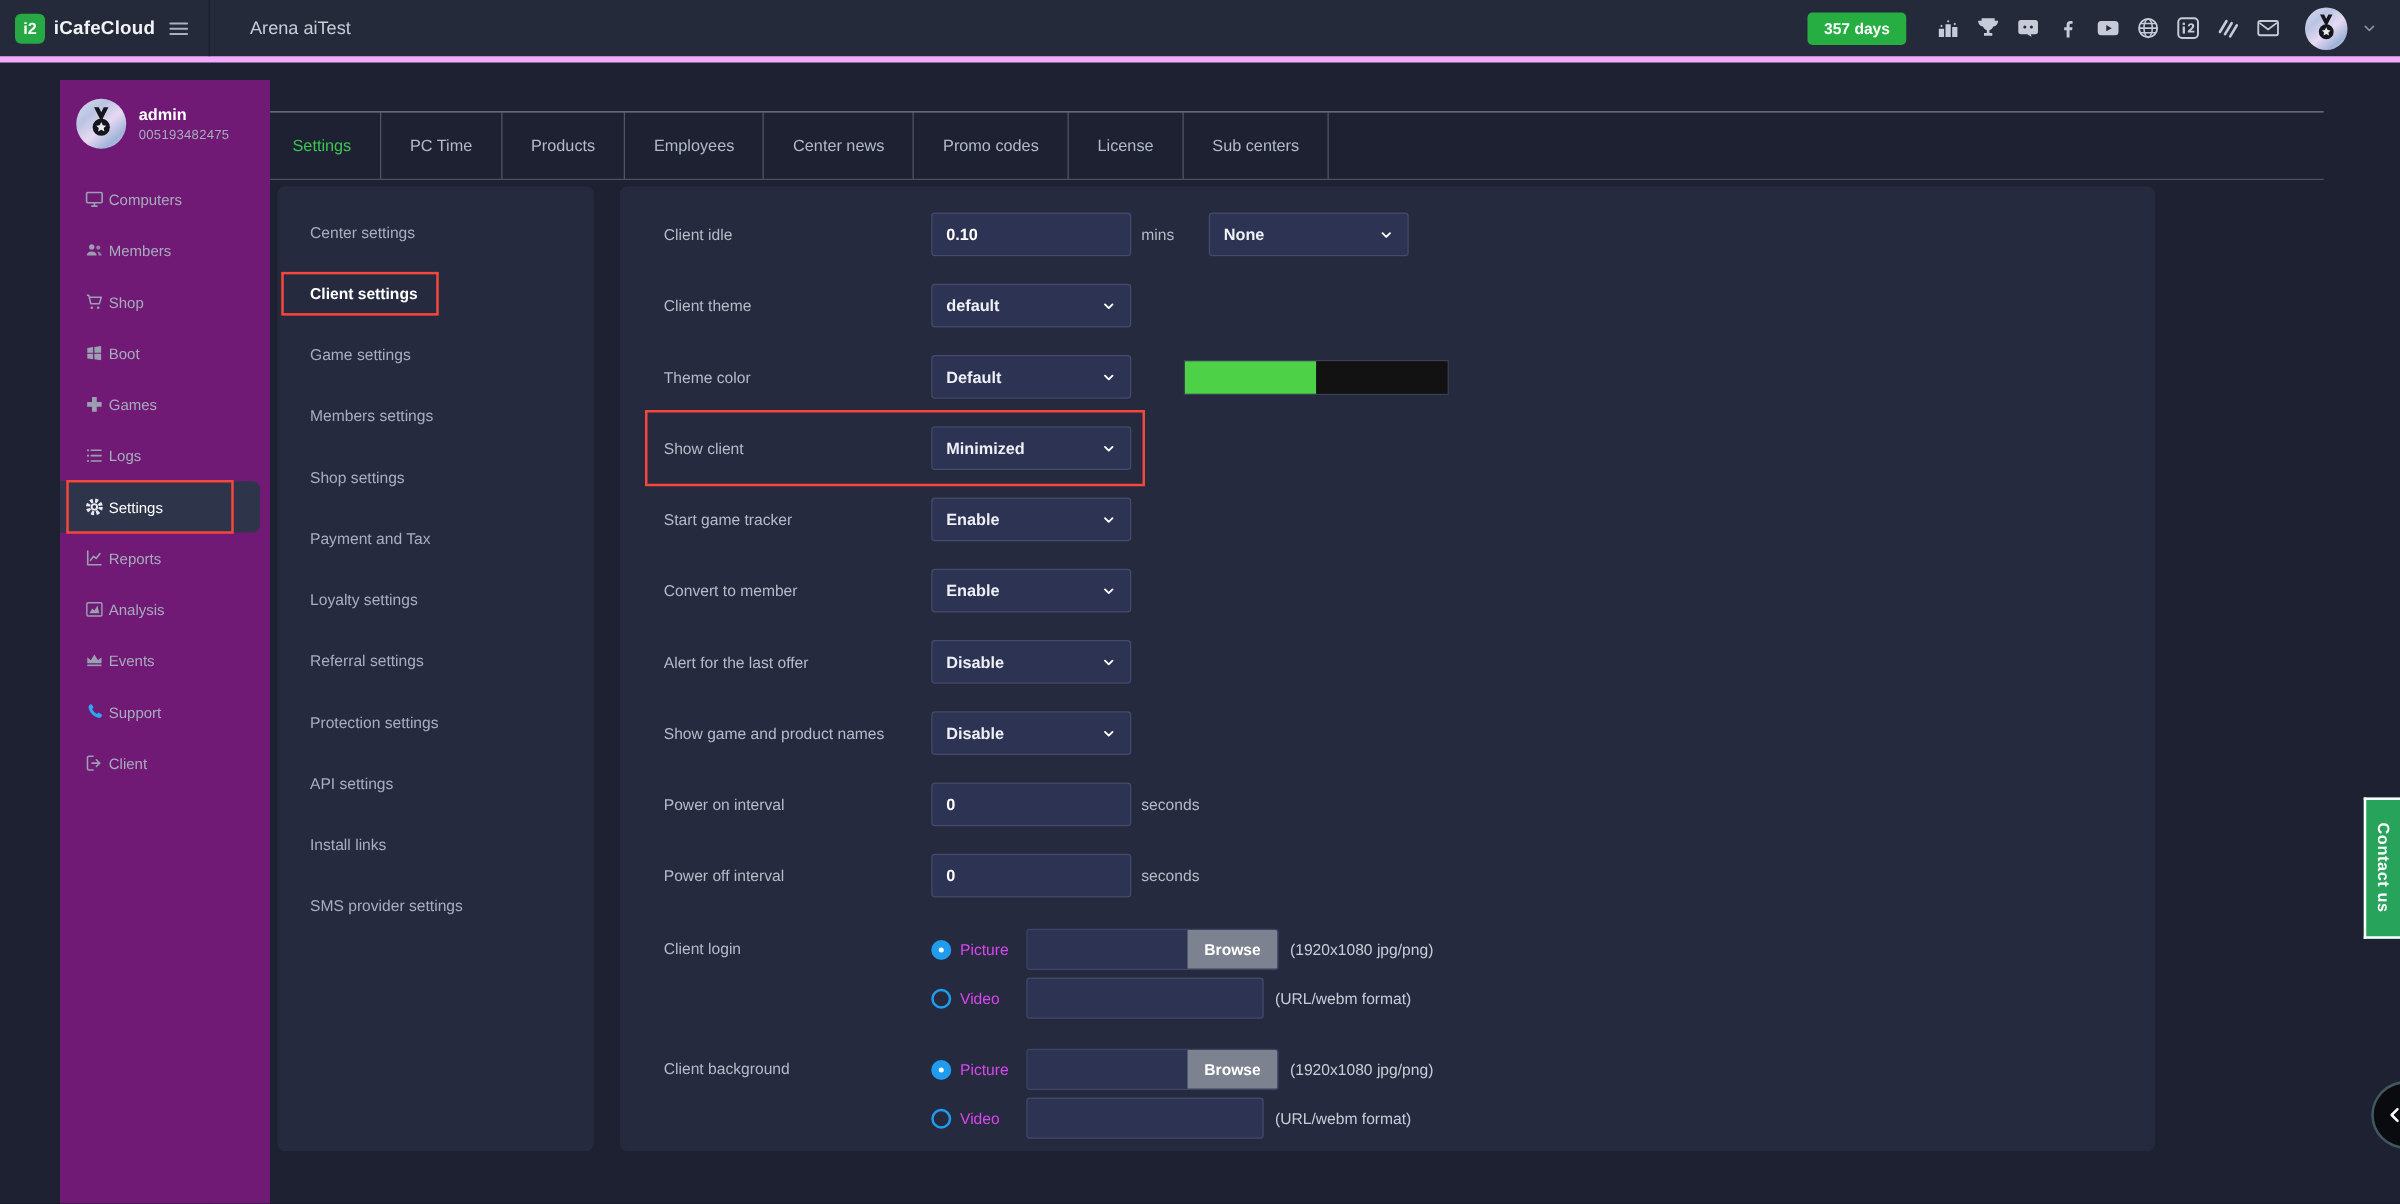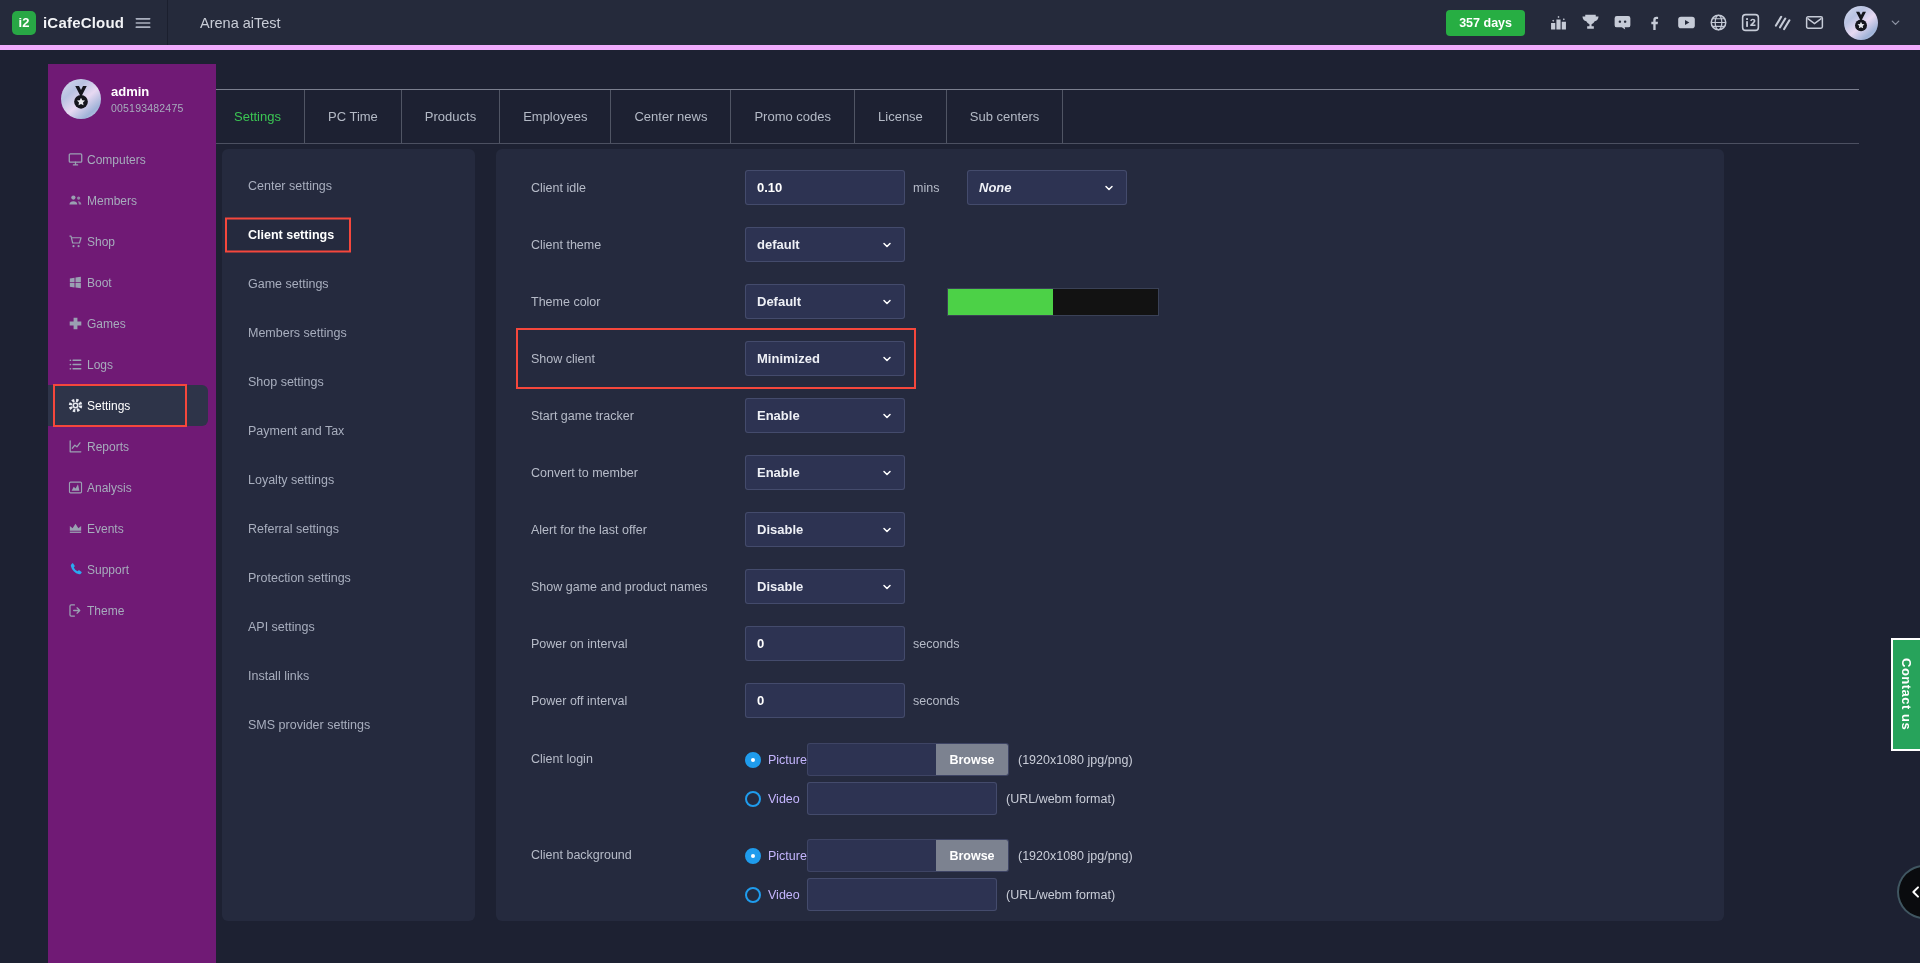--- a/index.html
+++ b/index.html
@@ -64,33 +64,33 @@
   .row { display:flex; align-items:center; height:57px; position:relative; }
   .row-label { width:214px; font-size:12.5px; color:#b6bbc8; flex:none; }
   .select { width:160px; height:35px; background:#2d3352; border:1px solid rgba(130,140,175,.28);
             border-radius:3px; display:flex; align-items:center; justify-content:space-between;
             padding:0 11px; color:#eef0f6; font-size:13px; font-weight:bold; cursor:pointer; flex:none; }
   .select .chev { color:#fff; display:flex; }
   .text-input { width:160px; height:35px; background:#2d3352; border:1px solid rgba(130,140,175,.28);
                 border-radius:3px; color:#fff; font-size:13px; font-weight:bold; padding:0 11px;
                 font-family:inherit; outline:none; flex:none; }
   .unit { margin-left:8px; width:46px; font-size:12.5px; color:#b6bbc8; flex:none; }
-  .gap-select { margin-left:8px;font-style:italic; }
+  .gap-select { margin-left:8px; }
   .swatch { margin-left:42px; width:212px; height:28px; display:flex; border:1px solid #3a4156; cursor:pointer; }
   .swatch-left { width:105px; height:100%; background:#4cd147; }
   .swatch-right { flex:1; height:100%; background:#121212; }
   .row-annotation { position:absolute; left:-15px; top:-2px; width:400px; height:61px;
                     border:2px solid #f5473c; pointer-events:none; z-index:2; }
 
   .row.media { height:auto; align-items:flex-start; padding:14px 0 10px; }
   .row.media .row-label { line-height:33px; }
   .media-lines { display:flex; flex-direction:column; gap:6px; }
   .media-line { display:flex; align-items:center; height:33px; }
-  .radio-group { width:62px; display:flex; align-items:center; gap:7px; flex:none;
-                 font-size:12.5px; color:#c4b5fd; cursor:pointer; }
+  .radio-group { width:76px; display:flex; align-items:center; gap:7px; flex:none;
+                 font-size:12.5px; color:#d946ef; cursor:pointer; }
   .radio { width:16px; height:16px; border-radius:50%; border:2px solid #1f9ced; position:relative; flex:none; }
   .radio.checked { background:#1f9ced; }
   .radio.checked::after { content:""; position:absolute; inset:4px; background:#fff; border-radius:50%; }
   .file-box { width:202px; height:33px; background:#2d3352; border:1px solid rgba(130,140,175,.2);
               border-radius:3px; display:flex; justify-content:flex-end; overflow:hidden; flex:none; }
   .browse { width:72px; background:#7c8290; color:#fff; font-size:12.5px; font-weight:bold;
             display:flex; align-items:center; justify-content:center; cursor:pointer; }
   .video-input { width:190px; height:33px; background:#2d3352; border:1px solid rgba(130,140,175,.28);
                  border-radius:3px; color:#fff; font-size:13px; padding:0 10px; font-family:inherit; outline:none; flex:none; }
   .hint { margin-left:9px; font-size:12.5px; color:#c9cdd8; }
@@ -317,21 +317,21 @@
           </span>
         <span>Support</span>
       </div>
       <div class="nav-item">
         <span class="nico">
             <svg width="17" height="17" viewBox="0 0 24 24" fill="none" stroke="currentColor" stroke-width="1.8" stroke-linecap="round" stroke-linejoin="round">
               <path d="M10.5 4.2H6A1.8 1.8 0 0 0 4.2 6v12A1.8 1.8 0 0 0 6 19.8h4.5"></path>
               <path d="M14.2 8.2l3.8 3.8-3.8 3.8M17.6 12H9.4"></path>
             </svg>
           </span>
-        <span>Theme</span>
+        <span>Client</span>
       </div>
     </nav>
   </aside>
 
   <main class="content">
 
     <div class="tabs-wrap">
       <div class="tabs">
         <div class="tab active">Settings</div>
         <div class="tab">PC Time</div>

